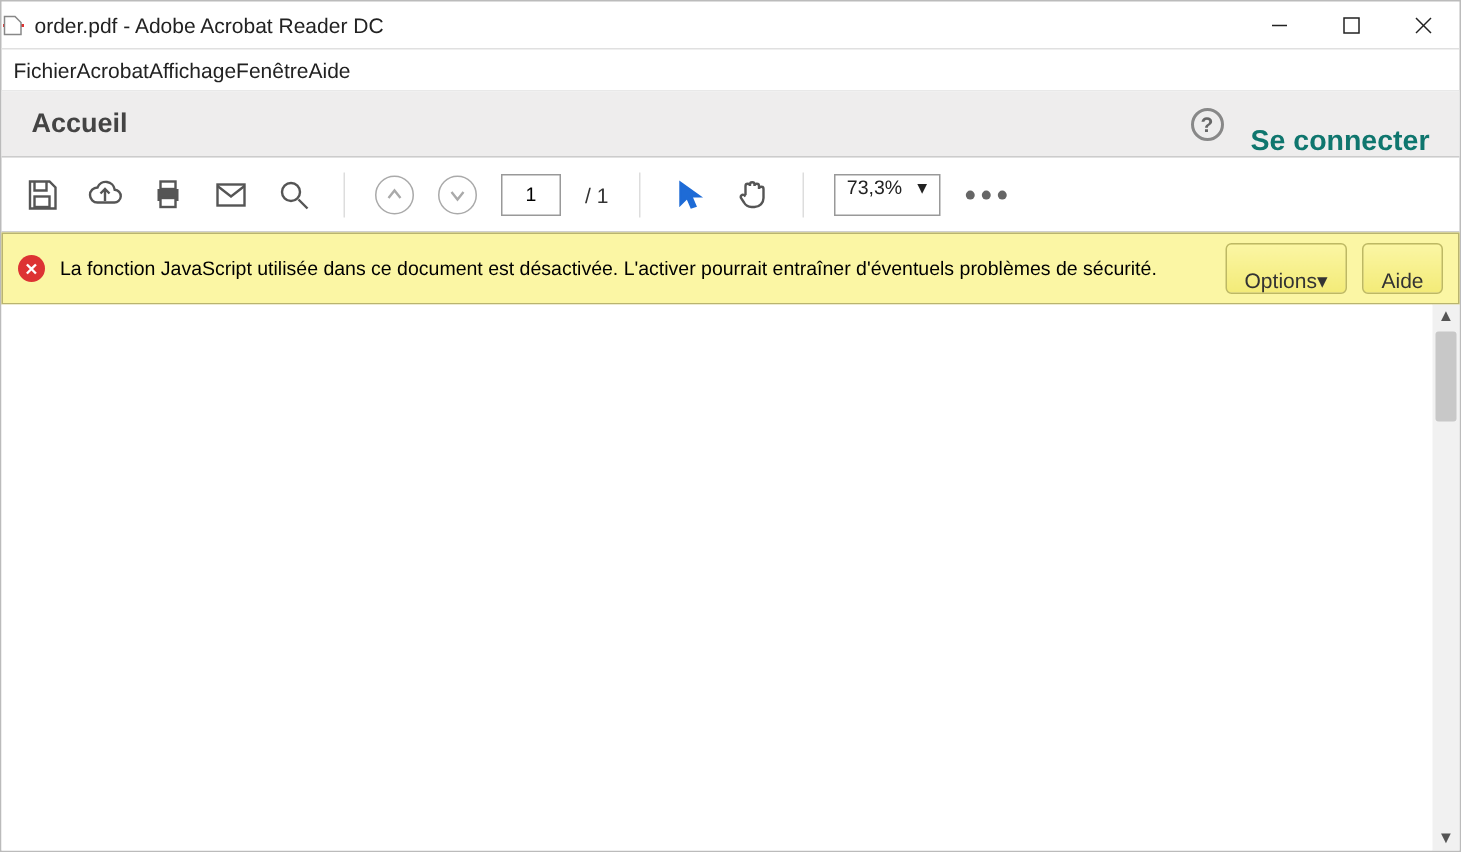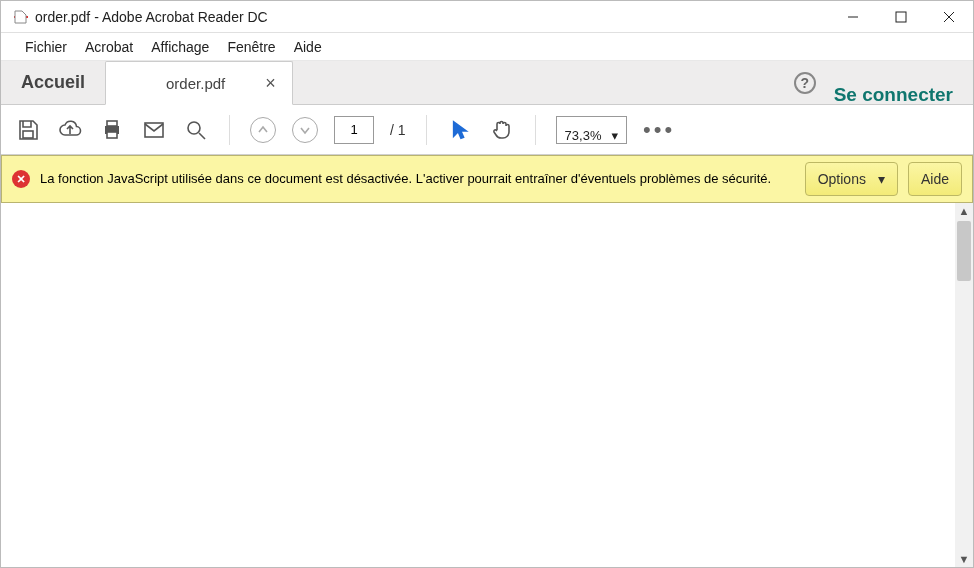--- a/index.html
+++ b/index.html
@@ -1,27 +1,27 @@
 <!DOCTYPE html>
 <html><head>
 <meta charset="utf-8">
 <style>
 * { box-sizing: border-box; margin: 0; padding: 0; }
 body { font-family: "Segoe UI", Arial, sans-serif; font-size: 13px; color: #222; background: #fff; }
 .window { width: 974px; height: 568px; border: 1px solid #bbb; display: flex; flex-direction: column; background: #fff; }
 
 
-.titlebar { height: 32px; display: flex; align-items: center; padding-left: 12px; border-bottom: 1px solid #e0e0e0; }
+.titlebar { height: 32px; display: flex; align-items: center; padding-left: 0; border-bottom: 1px solid #e0e0e0; }
 .titlebar .app-icon { width: 16px; height: 16px; margin-right: 6px; }
 .titlebar .title { font-size: 14px; flex: 1; }
 .winbtn { width: 48px; height: 32px; display: flex; align-items: center; justify-content: center; }
 .winbtn svg { stroke: #222; }
 
 
-.menubar { height: 28px; display: flex; align-items: center; padding: 0 24px; gap: 18px; border-bottom: 1px solid #e8e8e8; }
+.menubar { height: 28px; display: flex; align-items: center; padding: 0 8px; border-bottom: 1px solid #e8e8e8; }
 .menubar .menuitem { font-size: 14px; }
 
 
 .tabbar { height: 44px; background: #eeeded; display: flex; align-items: stretch; border-bottom: 1px solid #ccc; }
 .tab-home, .tab-tools { padding: 18px 20px; display: flex; align-items: center; font-size: 18px; color: #444; font-weight: 600; }
 .tab-file { background: #fff; border: 1px solid #ccc; border-bottom: 1px solid #fff; margin-bottom: -1px; display: flex; align-items: center; padding: 0 16px 0 60px; gap: 40px; font-size: 15px; color: #444; border-radius: 2px 2px 0 0; }
 .tab-close { font-size: 18px; color: #555; }
 .tabbar .spacer { flex: 1; }
 .tab-right { display: flex; align-items: center; gap: 18px; padding-right: 20px; }
 .help-icon { width: 22px; height: 22px; border: 2px solid #888; border-radius: 50%; display: flex; align-items: center; justify-content: center; font-weight: bold; font-size: 14px; color: #666; }
@@ -29,28 +29,28 @@
 
 
 .toolbar { height: 50px; display: flex; align-items: center; padding: 0 14px; gap: 16px; border-bottom: 1px solid #d0d0d0; }
 .tool-icon { width: 26px; height: 26px; display: flex; align-items: center; justify-content: center; }
 .tool-icon svg { stroke: #555; fill: none; stroke-width: 1.6; }
 .sep { width: 1px; height: 30px; background: #ddd; margin: 0 4px; }
 .nav-circle { width: 26px; height: 26px; border: 1.6px solid #aaa; border-radius: 50%; display: flex; align-items: center; justify-content: center; }
 .page-input { width: 40px; height: 28px; border: 1px solid #999; text-align: center; font-size: 13px; }
 .page-total { font-size: 14px; color: #333; }
 .cursor-icon svg { fill: #1e6bd6; stroke: #1e6bd6; }
-.zoom-select { height: 28px; border: 1px solid #999; padding: 0 8px; display: flex; align-items: flex-end; gap: 10px; font-size: 13px; }
+.zoom-select { height: 28px; border: 1px solid #999; padding: 0 8px; display: flex; align-items: flex-start; gap: 10px; font-size: 13px; }
 .more-dots { font-size: 22px; color: #666; letter-spacing: 3px; }
 
 
 .warnbar { background: #fbf6a4; border: 1px solid #b9b46f; display: flex; align-items: center; padding: 6px 10px; gap: 10px; }
 .warn-icon { min-width: 18px; height: 18px; border-radius: 50%; background: #d33; display: flex; align-items: center; justify-content: center; color: #fff; font-size: 11px; font-weight: bold; }
 .warn-text { flex: 1; font-size: 13px; line-height: 1.35; color: #000000; }
-.warn-btn { background: linear-gradient(#fbf6a4,#f3eb78); border: 1px solid #bdb864; border-radius: 4px; height: 34px; padding: 0 12px; display: flex; align-items: center; gap: 12px; font-size: 14px; color: #333; }
+.warn-btn { background: linear-gradient(#fbf6a4,#f3eb78); border: 1px solid #bdb864; border-radius: 4px; height: 34px; padding: 0 12px; display: flex; align-items: flex-end; gap: 0; font-size: 14px; color: #333; }
 
 
 .docarea { flex: 1; display: flex; }
 .docpage { flex: 1; background: #fff; }
 .scrollbar { width: 18px; background: #f1f1f1; display: flex; flex-direction: column; align-items: center; justify-content: space-between; padding: 2px 0; }
 .scroll-arrow { font-size: 11px; color: #555; }
 .scroll-thumb { width: 14px; height: 60px; background: #c8c8c8; border-radius: 2px; margin-top: 4px; }
 .scroll-track { flex: 1; }
 </style>
 </head>
@@ -87,24 +87,20 @@
   <div class="menubar">
     <span class="menuitem">Fichier</span>
     <span class="menuitem">Acrobat</span>
     <span class="menuitem">Affichage</span>
     <span class="menuitem">Fenêtre</span>
     <span class="menuitem">Aide</span>
   </div>
 
   <div class="tabbar">
     <div class="tab-home">Accueil</div>
-    <div class="tab-file">
-      <span>order.pdf</span>
-      <span class="tab-close">×</span>
-    </div>
     <div class="spacer"></div>
     <div class="tab-right">
       <div class="help-icon">?</div>
       <div class="signin">Se connecter</div>
     </div>
   </div>
 
   <div class="toolbar">
     <div class="tool-icon">
         <svg viewBox="0 0 24 24" width="24" height="24">

